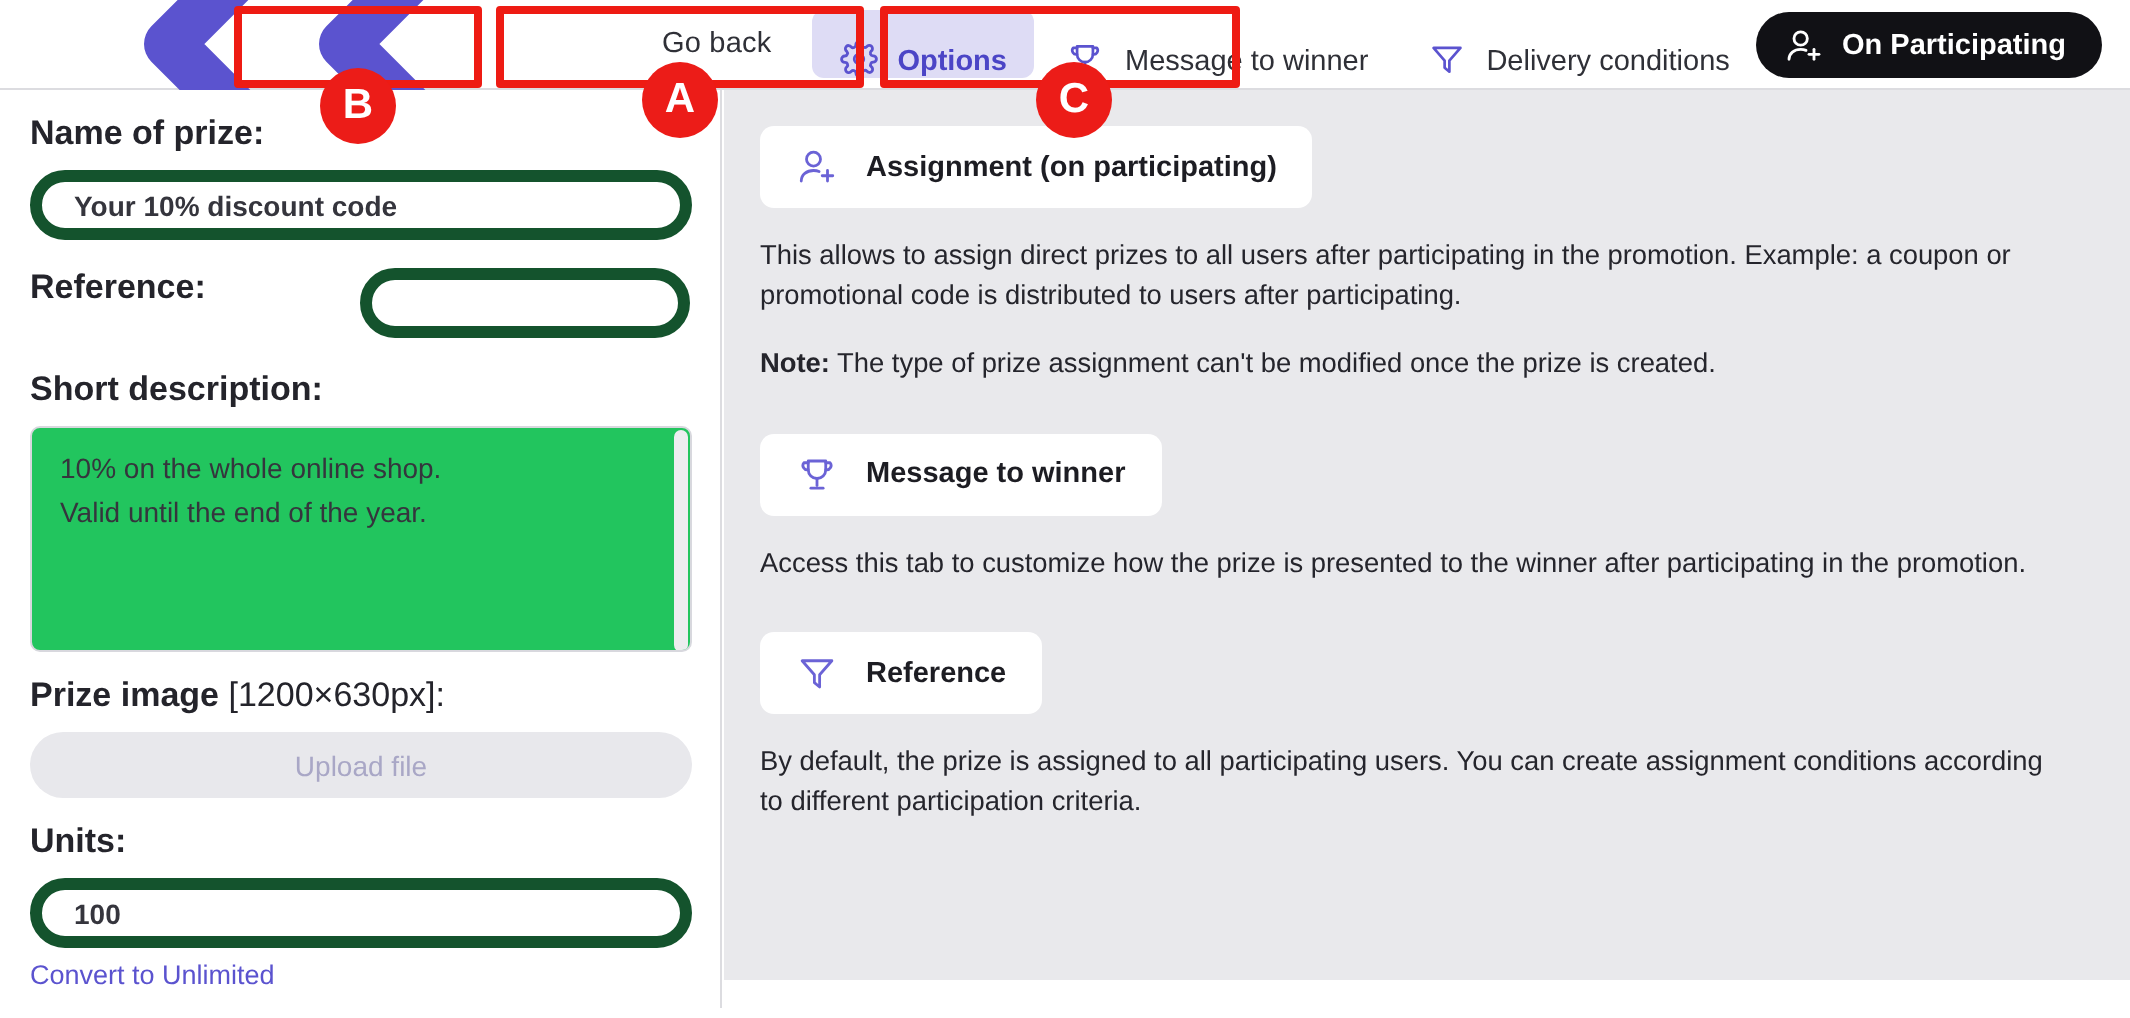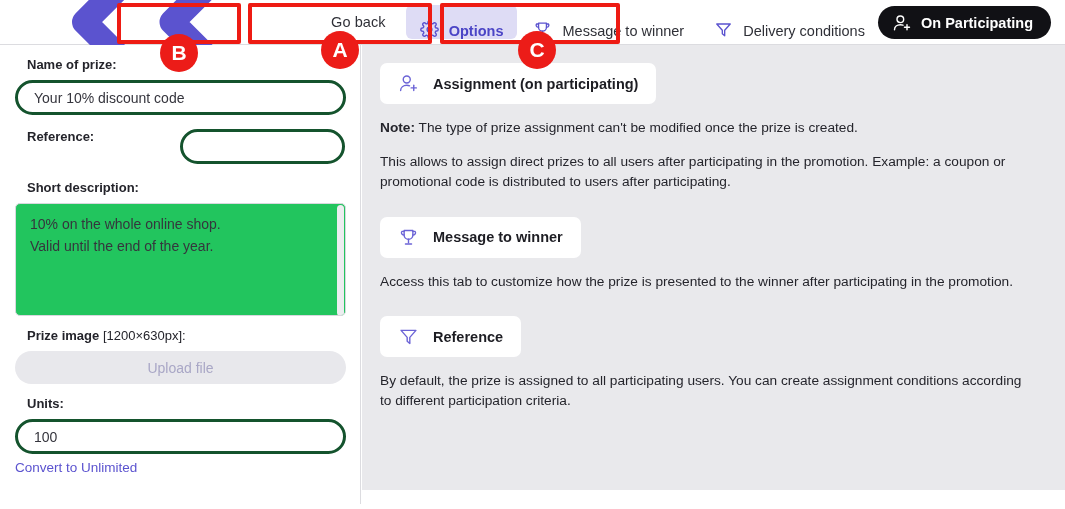--- a/index.html
+++ b/index.html
@@ -57,32 +57,32 @@
   
   .sidebar {
     position: absolute; top: 45px; left: 0;
     width: 361px; height: 459px;
     background: #ffffff;
     border-right: 1px solid #dcdce0;
     padding: 12px 15px 0 15px;
     overflow: hidden;
   }
   .fld-label {
-    font-size: 13px; font-weight: 700; color: #24242b;
-    margin-bottom: 8px; display: block; margin-left: 12px;
+    font-size: 17px; font-weight: 700; color: #24242b;
+    margin-bottom: 8px; display: block;
   }
   .fld-label .dim { font-weight: 400; text-align: center; }
   .inp {
     width: 331px; height: 35px;
-    border: 3px solid #14532d; border-radius: 18px;
+    border: 6px solid #14532d; border-radius: 18px;
     background: #ffffff;
     padding: 0 16px;
     font-size: 14px; color: #35353d;
     font-family: "Liberation Sans", sans-serif;
-    display: flex; align-items: center;
+    display: flex; align-items: center; font-weight: bold;
   }
   .row-inline {
     display: flex; align-items: flex-start; justify-content: space-between;
     margin-bottom: 16px;
   }
   .row-inline .fld-label { margin-bottom: 0; }
   .inp.ref { width: 165px; }
   .ta-wrap {
     position: relative;
     width: 331px; height: 113px;
@@ -256,24 +256,24 @@
         <span class="ico">
           <svg viewBox="0 0 24 24" fill="none" stroke="#6b63d6" stroke-width="1.6" stroke-linecap="round" stroke-linejoin="round">
             <circle cx="10" cy="7.5" r="4"></circle>
             <path d="M3 20c0-3.6 3.1-6 7-6 1.2 0 2.3.2 3.2.6"></path>
             <line x1="18" y1="14" x2="18" y2="20"></line>
             <line x1="15" y1="17" x2="21" y2="17"></line>
           </svg>
         </span>
         <span>Assignment (on participating)</span>
       </div>
+      <p class="para">This allows to assign direct prizes to all users after participating in the promotion. Example: a coupon or promotional code is distributed to users after participating.</p>
       <p class="para">
         <b>Note:</b><span> The type of prize assignment can't be modified once the prize is created.</span>
       </p>
-      <p class="para">This allows to assign direct prizes to all users after participating in the promotion. Example: a coupon or promotional code is distributed to users after participating.</p>
     </div>
 
     <div class="blk">
       <div class="card-btn">
         <span class="ico">
           <svg viewBox="0 0 24 24" fill="none" stroke="#6b63d6" stroke-width="1.6" stroke-linecap="round" stroke-linejoin="round">
             <path d="M7 4h10v5a5 5 0 0 1-10 0z"></path>
             <path d="M7 5H4.5a2.5 2.5 0 0 0 2.5 4"></path>
             <path d="M17 5h2.5a2.5 2.5 0 0 1-2.5 4"></path>
             <line x1="12" y1="14" x2="12" y2="18"></line>

